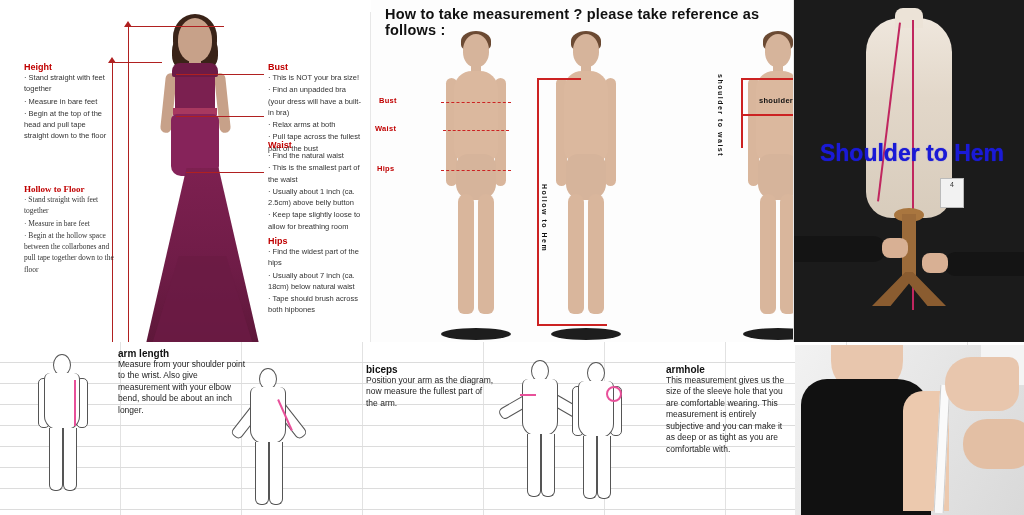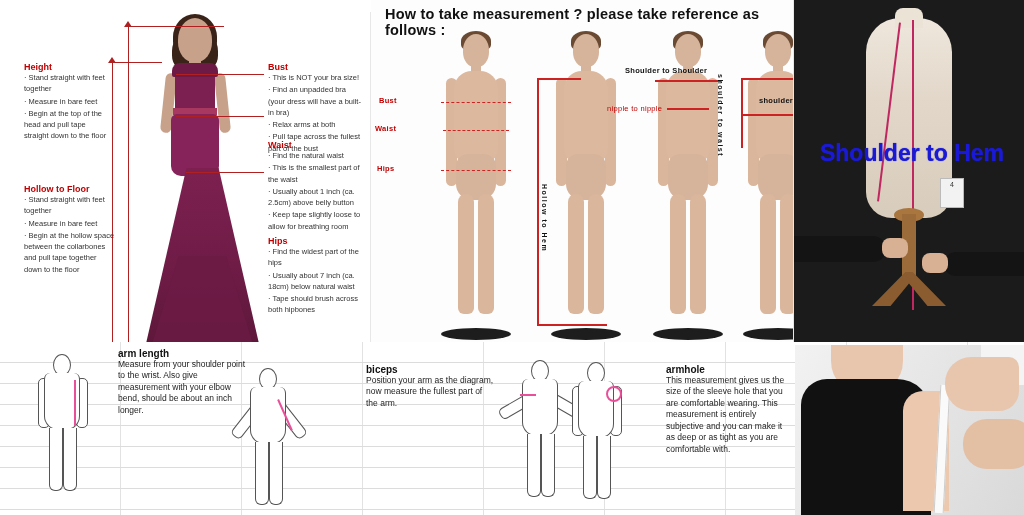--- a/index.html
+++ b/index.html
@@ -203,21 +203,21 @@
 
     <div class="txt-block" style="left:24px;top:50px;width:88px;">
       <div class="lbl-red">Height</div>
       <div class="bullets">
         <div>· Stand straight with feet together</div>
         <div>· Measure in bare feet</div>
         <div>· Begin at the top of the head and pull tape straight down to the floor</div>
       </div>
     </div>
 
-    <div class="txt-block" style="left:24px;top:172px;width:92px;">
+    <div class="txt-block" style="left:24px;top:172px;width:92px;font-family:Liberation Serif, serif;">
       <div class="lbl-red">Hollow to Floor</div>
       <div class="bullets">
         <div>· Stand straight with feet together</div>
         <div>· Measure in bare feet</div>
         <div>· Begin at the hollow space between the collarbones and pull tape together down to the floor</div>
       </div>
     </div>
 
     <div class="txt-block" style="left:268px;top:50px;width:96px;">
       <div class="lbl-red">Bust</div>
@@ -281,36 +281,20 @@
       <div class="m-hips"></div>
       <div class="m-legL"></div>
       <div class="m-legR"></div>
       <div class="m-base"></div>
       <div class="tapesolid" style="left:6px;top:44px;width:1.5px;height:248px;background:#cc2222;"></div>
       <div class="tapesolid" style="left:6px;top:44px;width:44px;height:1.5px;"></div>
       <div class="tapesolid" style="left:6px;top:290px;width:70px;height:1.5px;"></div>
       <div class="vert-label" style="left:10px;top:150px;">Hollow to Hem</div>
     </div>
 
-    <div class="mannequin" style="left:262px;width:110px;height:300px;">
-      <div class="m-hair"></div>
-      <div class="m-head"></div>
-      <div class="m-neck"></div>
-      <div class="m-armL"></div>
-      <div class="m-armR"></div>
-      <div class="m-torso"></div>
-      <div class="m-hips"></div>
-      <div class="m-legL"></div>
-      <div class="m-legR"></div>
-      <div class="m-base"></div>
-      <div class="tapesolid" style="left:22px;top:46px;width:66px;height:1.5px;"></div>
-      <div class="tapesolid" style="left:34px;top:74px;width:42px;height:1.5px;"></div>
-      <div class="m-label dark" style="left:-8px;top:32px;">Shoulder to Shoulder</div>
-      <div class="m-label" style="left:-26px;top:70px;font-weight:normal;">nipple to nipple</div>
-    </div>
 
     <div class="mannequin" style="left:352px;width:110px;height:300px;">
       <div class="m-hair"></div>
       <div class="m-head"></div>
       <div class="m-neck"></div>
       <div class="m-armL"></div>
 
       <div class="m-torso"></div>
       <div class="m-hips"></div>
       <div class="m-legL"></div>

